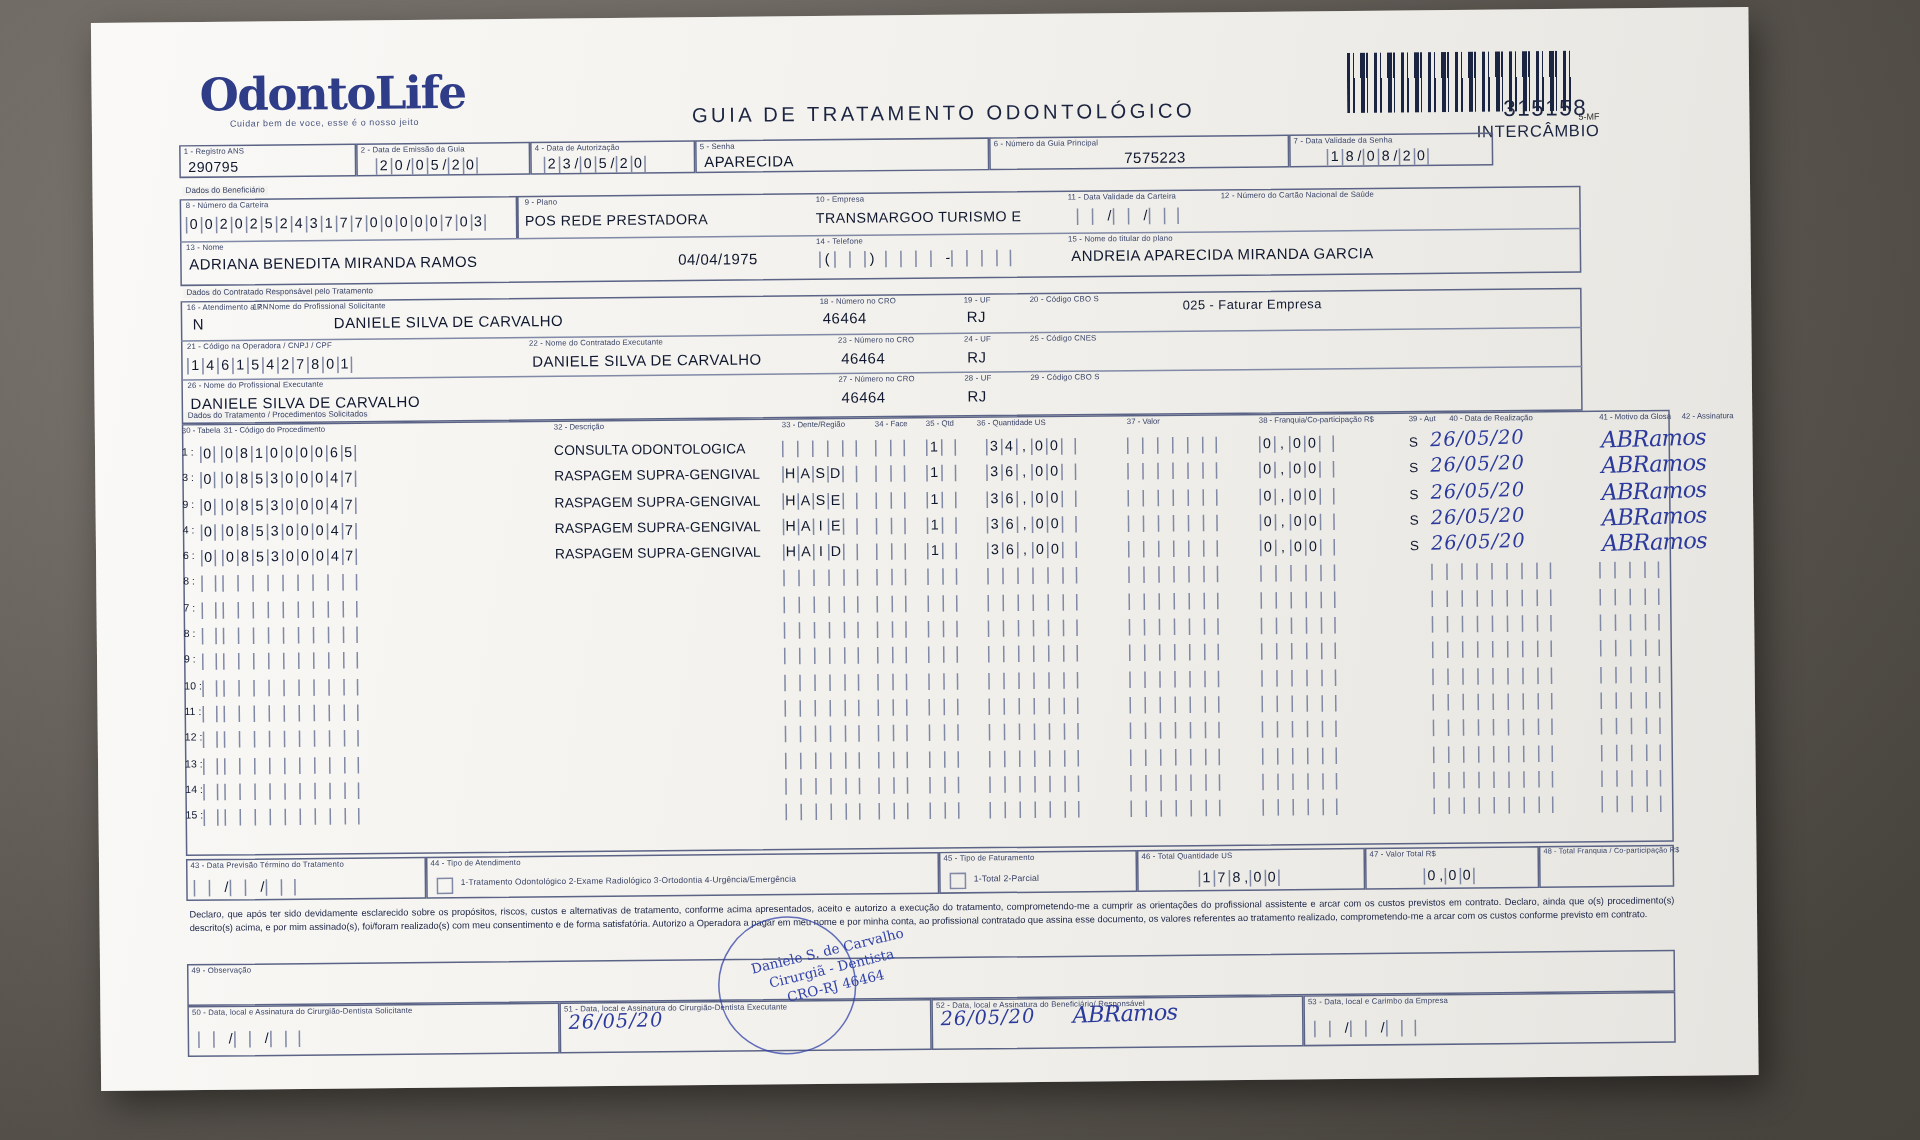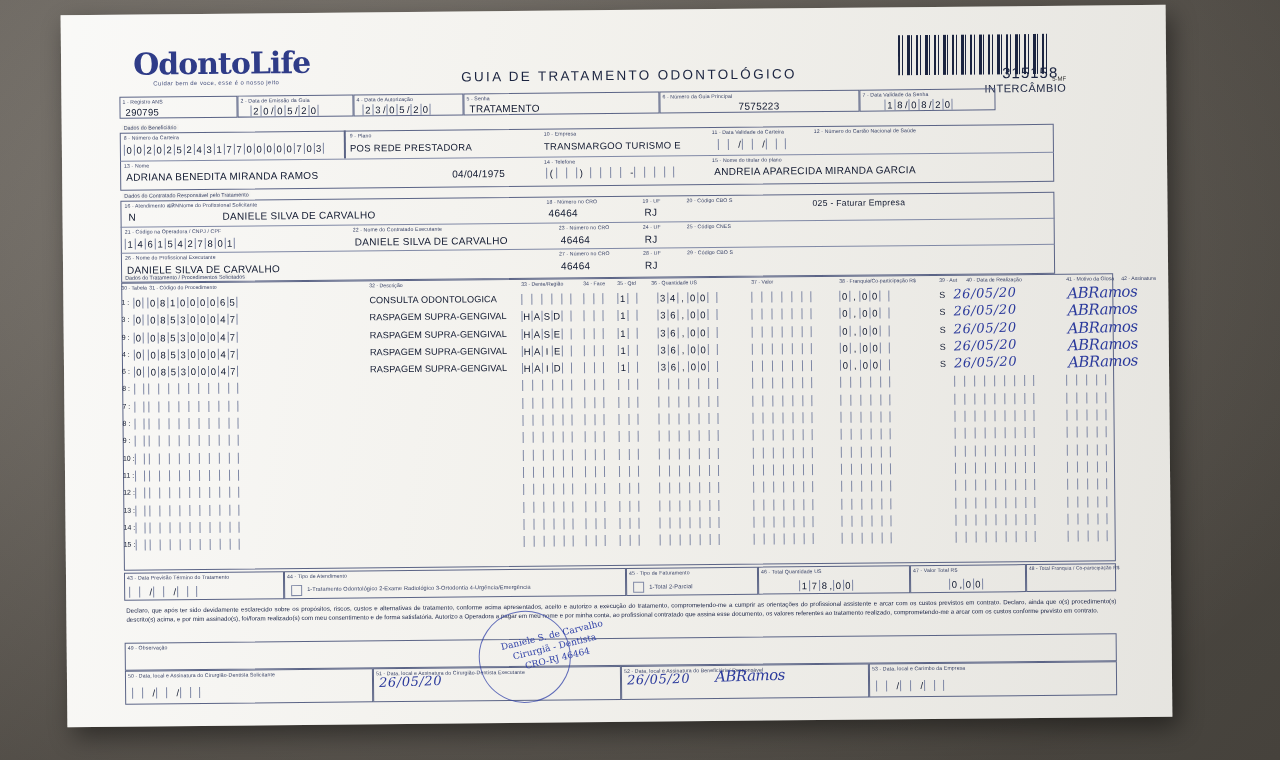--- a/index.html
+++ b/index.html
@@ -177,25 +177,25 @@
           <span class="sep">/</span>
           <span>0</span>
           <span>5</span>
           <span class="sep">/</span>
           <span>2</span>
           <span>0</span>
       </div>
     </div>
     <div class="box" style="left:402px;top:82px;width:196px;height:22px">
       <div class="lbl">5 - Senha</div>
-      <div class="val big">TRATAMENTO</div>
+      <div class="val big">APARECIDA</div>
     </div>
     <div class="box" style="left:598px;top:82px;width:200px;height:22px">
       <div class="lbl">6 - Número da Guia Principal</div>
-      <div class="val big" style="left:78px">7575223</div>
+      <div class="val big" style="left:89px">7575223</div>
     </div>
     <div class="box" style="left:798px;top:82px;width:136px;height:22px">
       <div class="lbl">7 - Data Validade da Senha</div>
       <div class="comb" style="left:24px;top:9px">
         <span>1</span>
           <span>8</span>
           <span class="sep">/</span>
           <span>0</span>
           <span>8</span>
           <span class="sep">/</span>
@@ -287,21 +287,21 @@
     <div class="lbl" style="left:106px;top:188px">17 - Nome do Profissional Solicitante</div>
     <div class="val big" style="left:160px;top:197px">DANIELE SILVA DE CARVALHO</div>
 
     <div class="lbl" style="left:484px;top:188px">18 - Número no CRO</div>
     <div class="val big" style="left:486px;top:197px">46464</div>
 
     <div class="lbl" style="left:580px;top:188px">19 - UF</div>
     <div class="val big" style="left:582px;top:197px">RJ</div>
 
     <div class="lbl" style="left:624px;top:188px">20 - Código CBO S</div>
-    <div class="val" style="left:750px;top:190px;font-size:8.6px">025 - Faturar Empresa</div>
+    <div class="val" style="left:726px;top:190px;font-size:8.6px">025 - Faturar Empresa</div>
 
     <div class="dash" style="left:58px;top:212px;width:934px"></div>
 
     <div class="lbl" style="left:62px;top:214px">21 - Código na Operadora / CNPJ / CPF</div>
     <div class="comb" style="left:62px;top:224px">
       <span>1</span>
         <span>4</span>
         <span>6</span>
         <span>1</span>
         <span>5</span>

